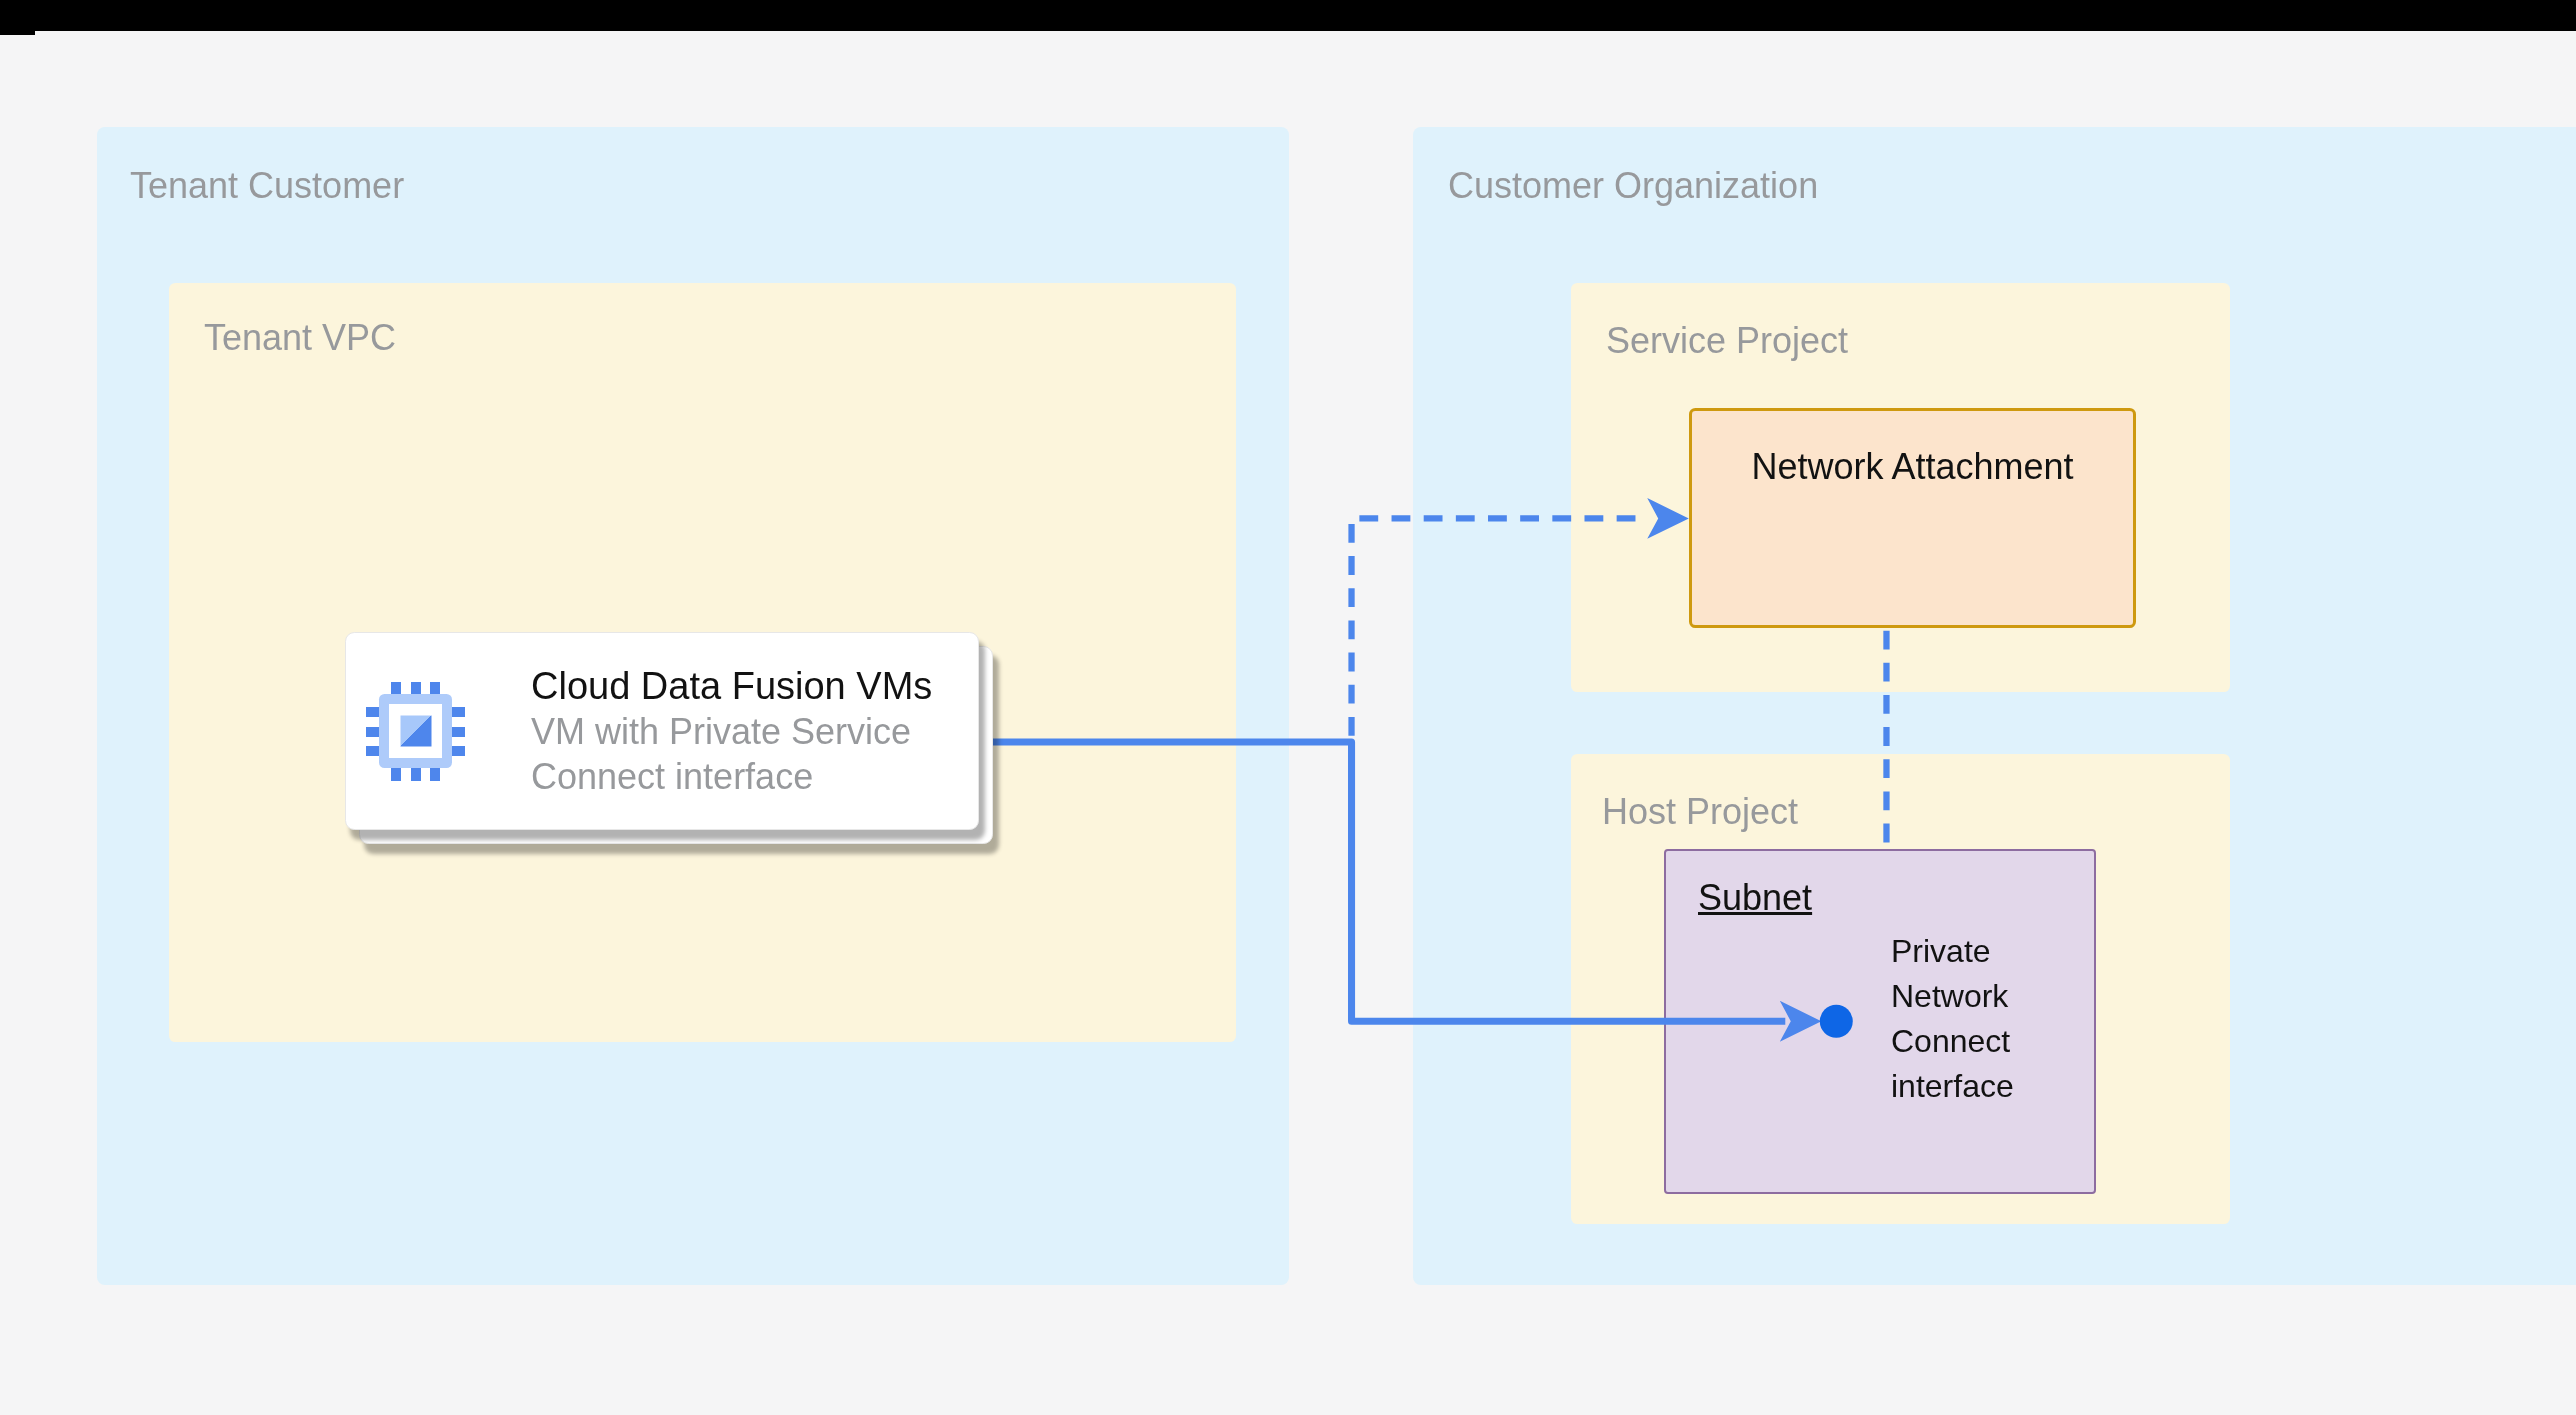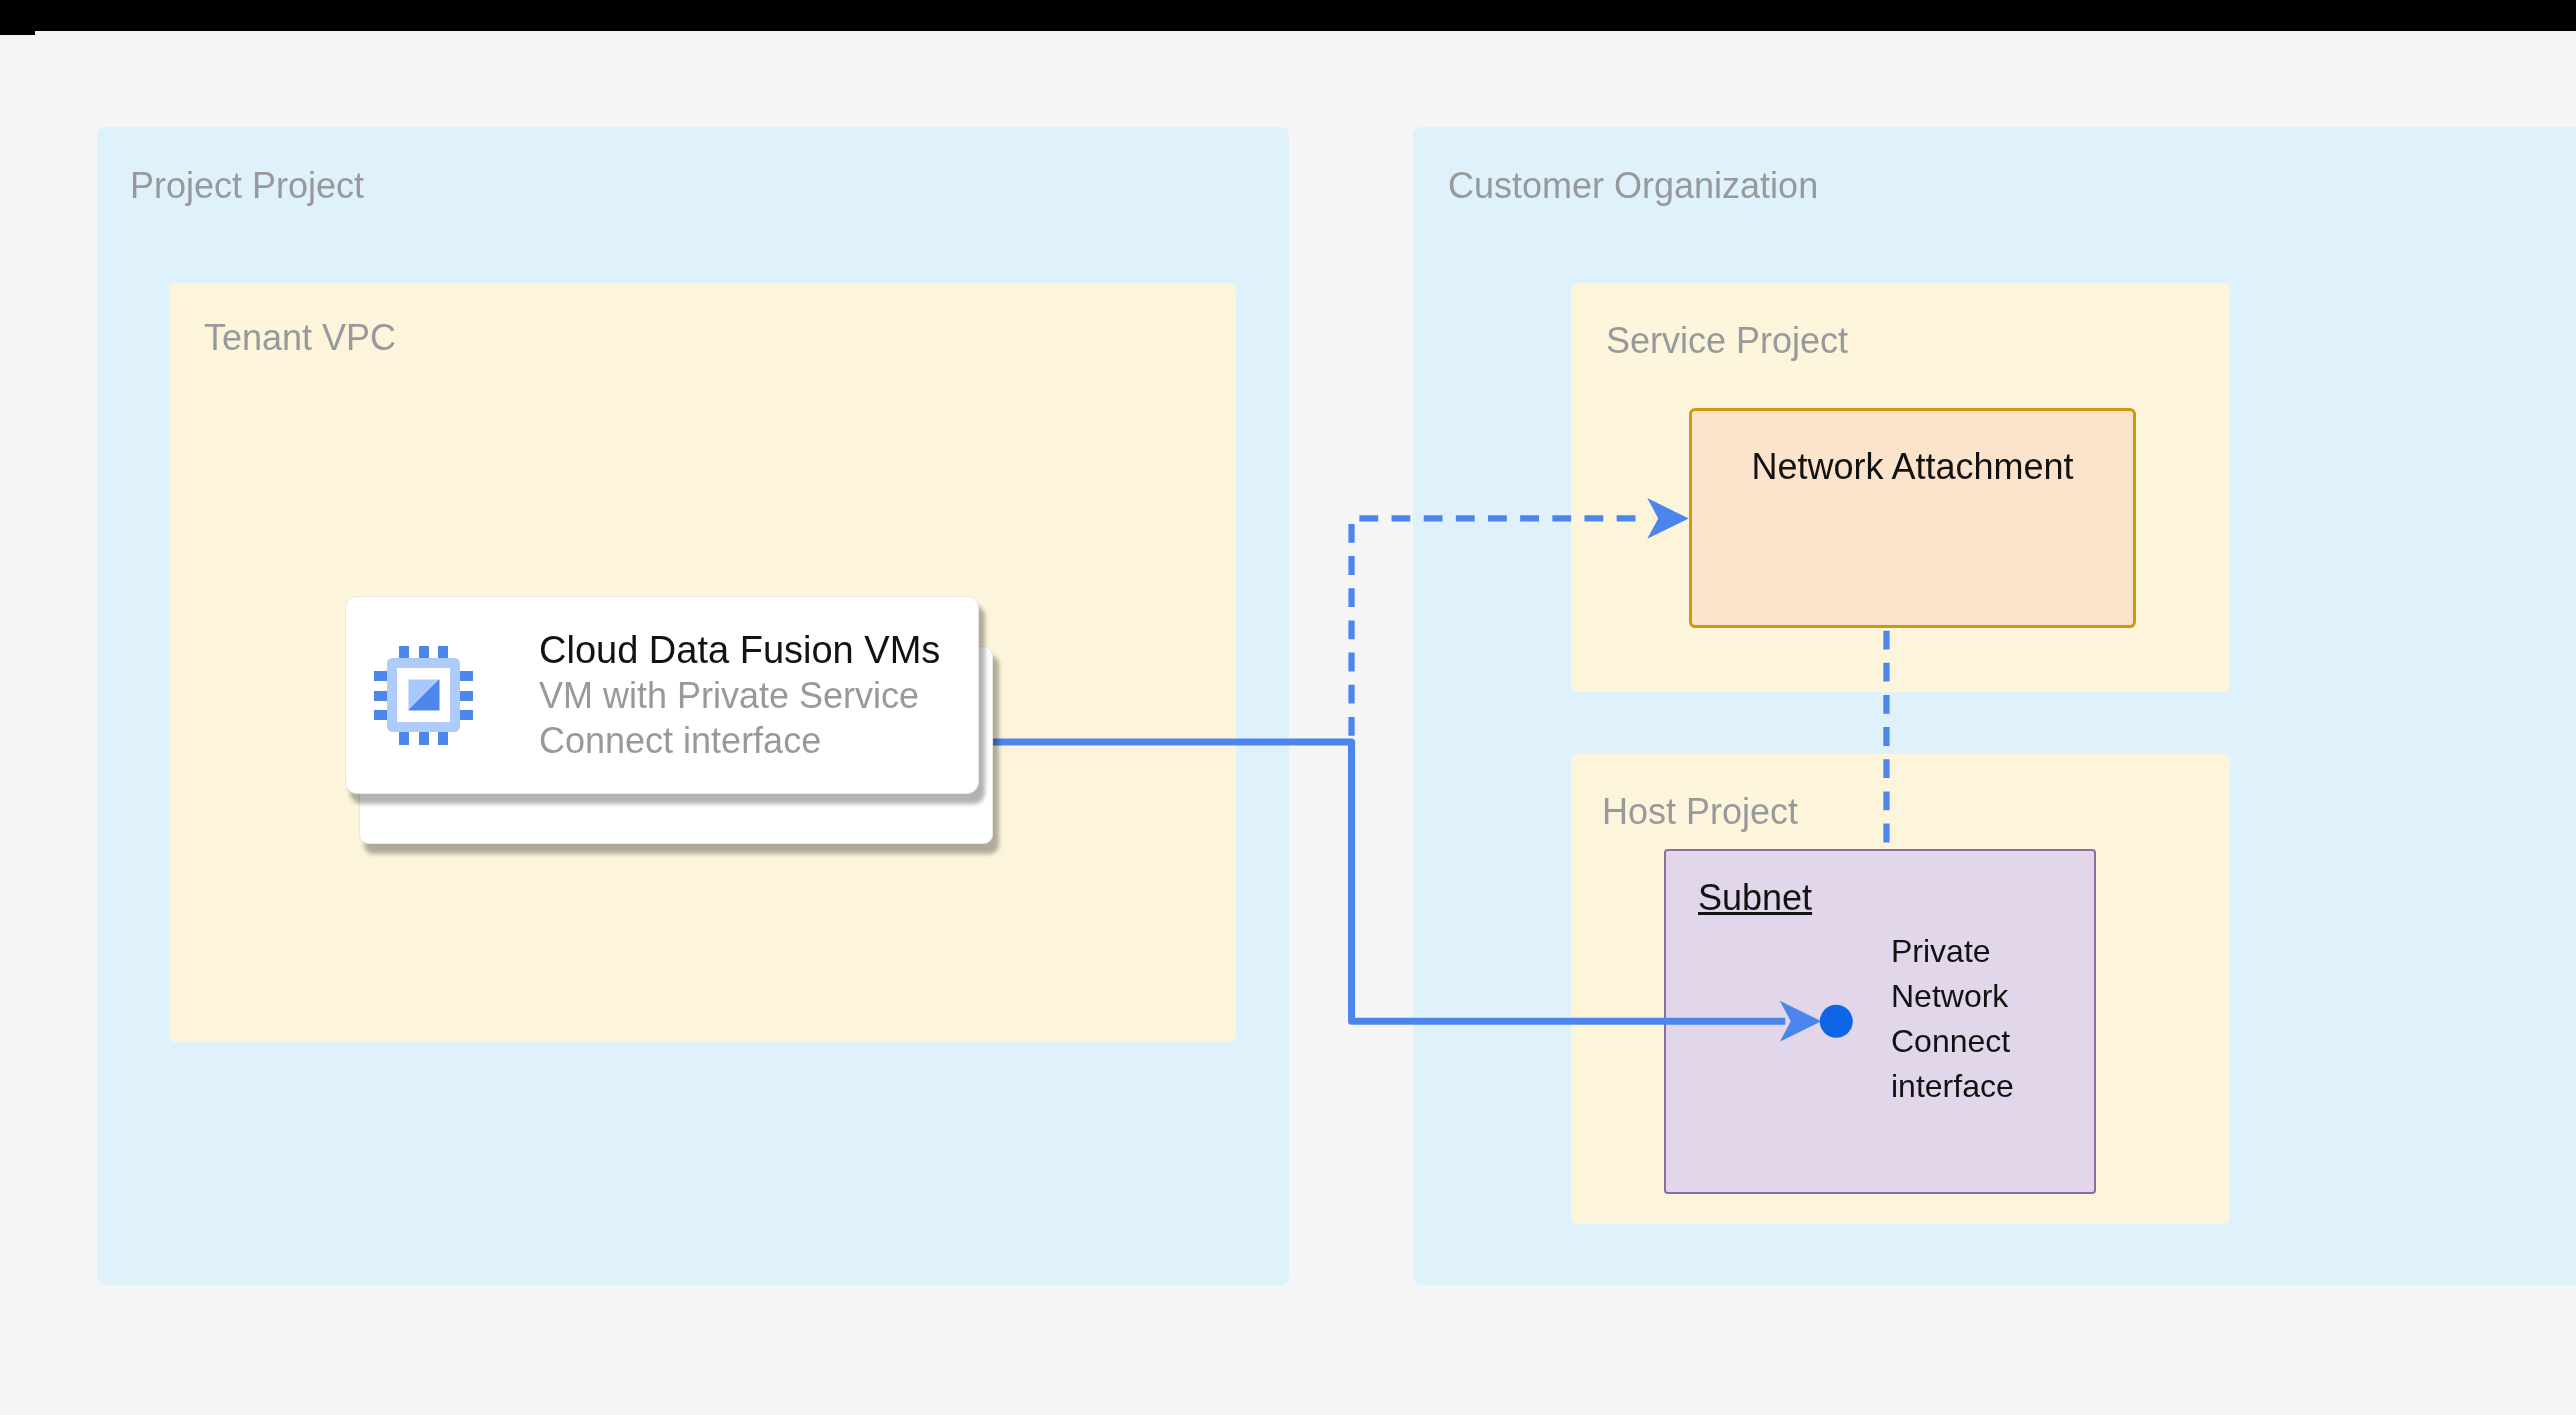--- a/index.html
+++ b/index.html
@@ -59,22 +59,22 @@
   .arrow-dart{fill:var(--line-blue);}
   .endpoint-dot{fill:var(--dot-blue);}
 
   .card{
     position:absolute;width:634px;height:198px;background:var(--card-bg);
     border:1.6px solid var(--card-border);border-radius:9.4px;box-sizing:border-box;
     box-shadow:5.5px 9.4px 4.7px rgba(0,0,0,0.30);
   }
   .card-back{left:359px;top:646px;z-index:6;}
   .card-front{
-    left:345px;top:596px;z-index:7;
-    display:flex;align-items:center;padding-left:28px;border-radius:12px;
+    left:345px;top:632px;z-index:7;
+    display:flex;align-items:center;padding-left:20px;
   }
   .card-text{margin-left:66px;display:flex;flex-direction:column;}
   .card-title{font-size:38px;line-height:45px;color:var(--text-black);white-space:nowrap;}
   .card-sub{font-size:36px;line-height:45px;color:var(--label-gray);white-space:nowrap;}
 
   
   .vm-icon{position:relative;width:99px;height:99px;flex:0 0 99px;}
   .pin{position:absolute;background:var(--icon-pin);}
   .pin.v{width:10.2px;height:15px;}
   .pin.h{width:15px;height:10.2px;}
@@ -91,21 +91,21 @@
 </style>
 </head>
 <body>
 
 <div class="canvas">
 
   <div class="topbar"></div>
   <div class="topbar-notch"></div>
 
   <div class="panel panel-tenant">
-    <div class="panel-label" style="left:33px;top:39px;">Project Project</div>
+    <div class="panel-label" style="left:33px;top:39px;">Tenant Customer</div>
     <div class="zone zone-vpc">
       <div class="panel-label" style="left:35px;top:35px;">Tenant VPC</div>
     </div>
   </div>
 
   <div class="panel panel-customer">
     <div class="panel-label" style="left:35px;top:39px;">Customer Organization</div>
 
     <div class="zone zone-service">
       <div class="panel-label" style="left:35px;top:38px;">Service Project</div>

